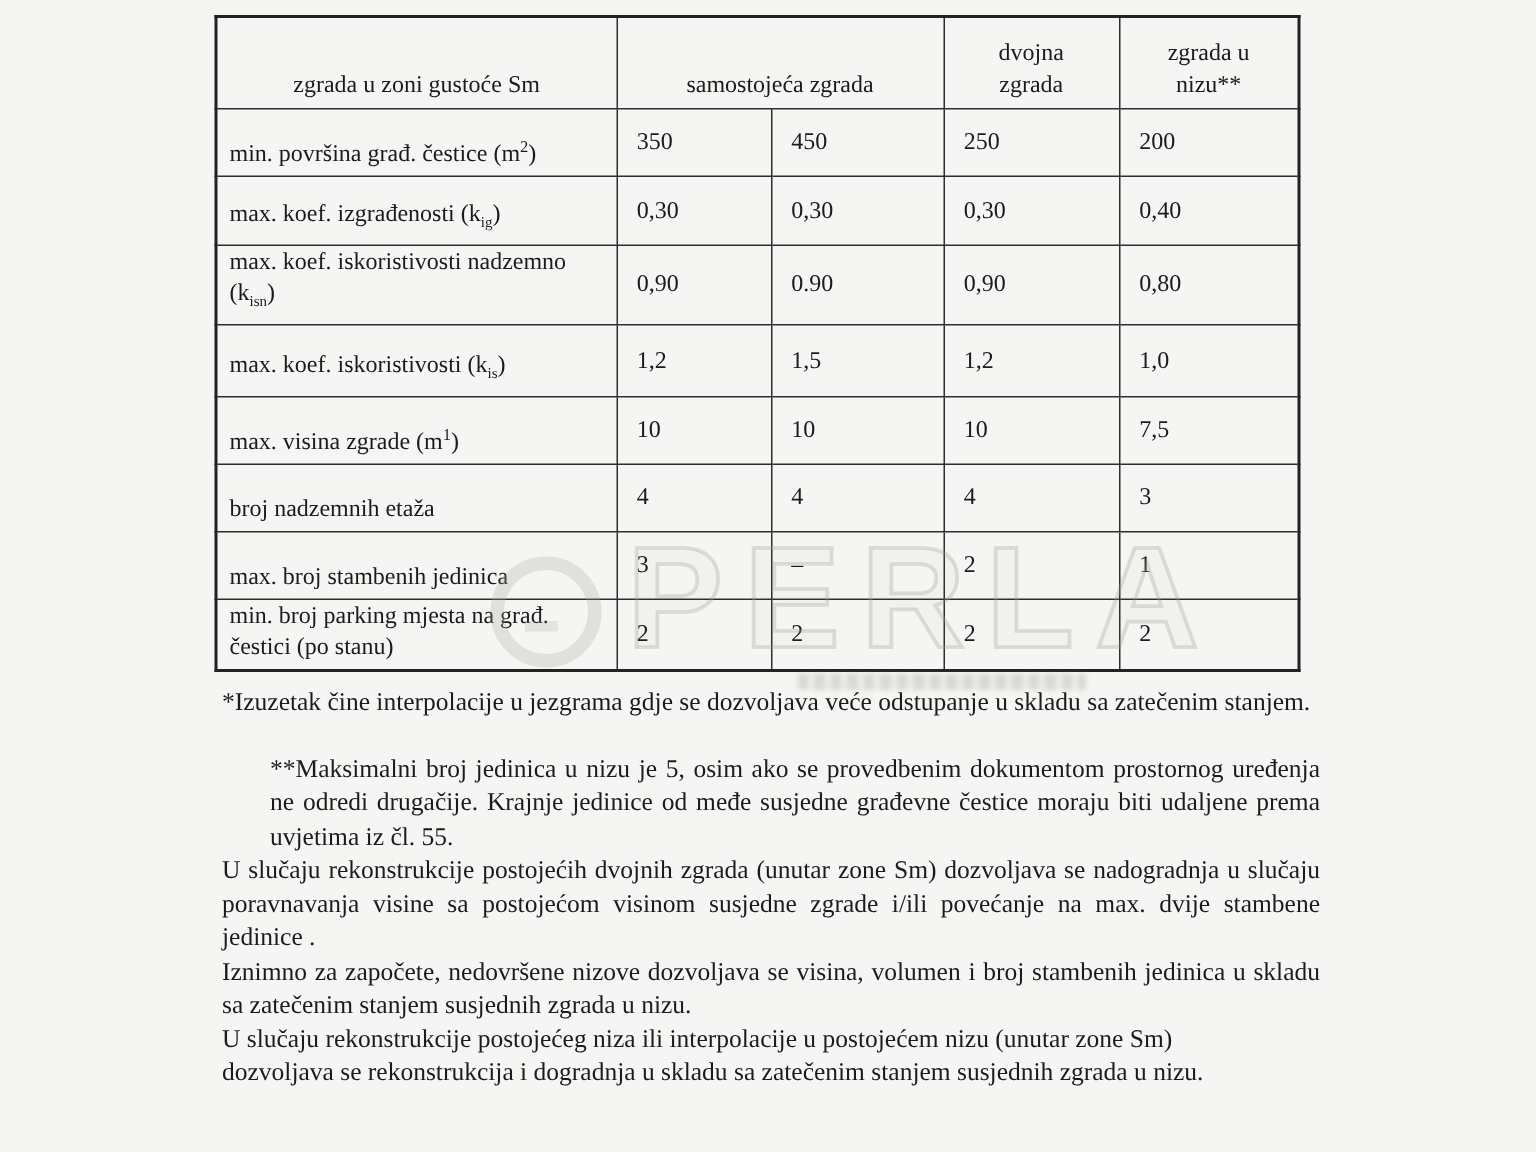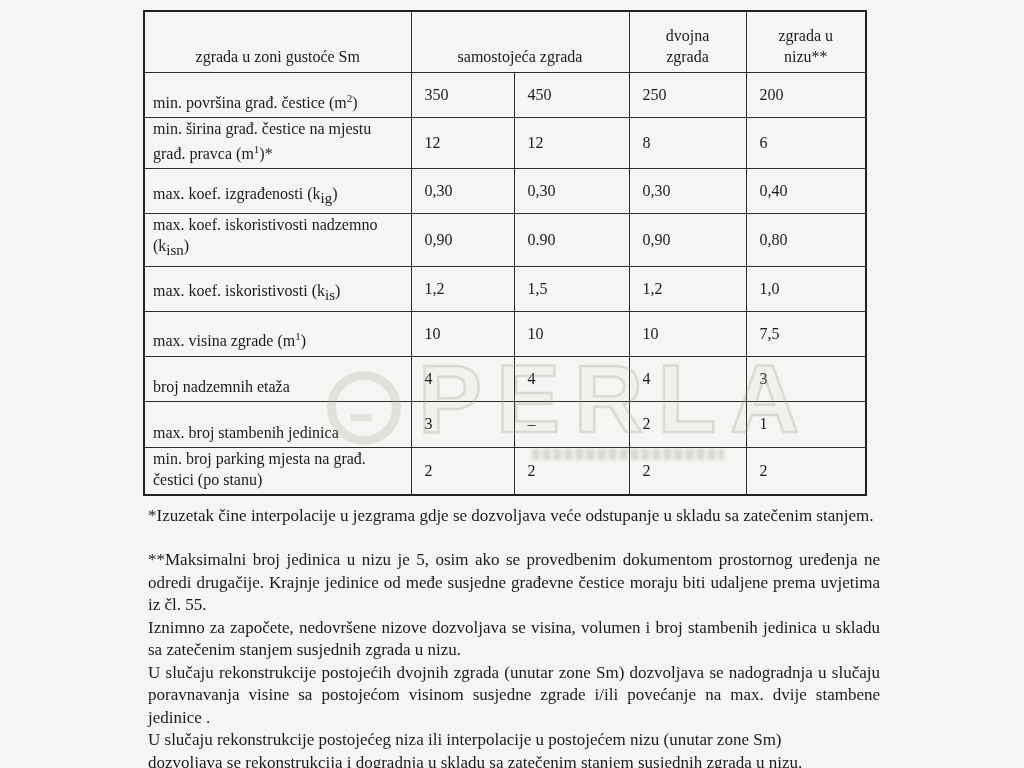--- a/index.html
+++ b/index.html
@@ -40,21 +40,21 @@
     text-align:left;
     vertical-align:bottom;
     padding:0 6px 4px 8px;
     line-height:21px;
   }
   .regtable td.val {
     text-align:left;
     vertical-align:middle;
   }
   .regtable sup { font-size:11px; }
-  .regtable sub { font-size:15px; }
+  .regtable sub { font-size:10px; }
   .regtable tbody tr:nth-child(1){height:39px}
   .regtable tbody tr:nth-child(2){height:46px}
   .regtable tbody tr:nth-child(3){height:30px}
   .regtable tbody tr:nth-child(4){height:48px}
   .regtable tbody tr:nth-child(5){height:36px}
   .regtable tbody tr:nth-child(6){height:43px}
   .regtable tbody tr:nth-child(7){height:29px}
   .regtable tbody tr:nth-child(8){height:46px}
   .regtable tbody tr:nth-child(9){height:28px}
   .regtable tbody tr:nth-child(10){height:47px}
@@ -63,21 +63,21 @@
   
   .notes {
     margin-top:9px;
     margin-left:5px;
     width:732px;
     font-size:17px;
     line-height:22.5px;
     text-align:justify;
   }
   .notes p { margin:0; }
-  .notes p.gap-before { margin-top:22px; }
+  .notes p.gap-before { margin-top:22px;margin-left:32px; }
 
   
   .watermark {
     position:absolute;
     left:0; top:15px; width:824px; height:768px;
     pointer-events:none;
     z-index:5;
   }
   .wm-ring {
     position:absolute;
@@ -146,27 +146,20 @@
     </thead>
     <tbody id="table-body">
         <tr>
           <td class="lbl">min. površina građ. čestice (m<sup>2</sup>)</td>
           <td class="val">350</td>
           <td class="val">450</td>
           <td class="val">250</td>
           <td class="val">200</td>
         </tr>
         <tr>
-          <td class="lbl">min. širina građ. čestice na mjestu građ. pravca (m<sup>1</sup>)*</td>
-          <td class="val">12</td>
-          <td class="val">12</td>
-          <td class="val">8</td>
-          <td class="val">6</td>
-        </tr>
-        <tr>
           <td class="lbl">max. koef. izgrađenosti (k<sub>ig</sub>)</td>
           <td class="val">0,30</td>
           <td class="val">0,30</td>
           <td class="val">0,30</td>
           <td class="val">0,40</td>
         </tr>
         <tr>
           <td class="lbl">max. koef. iskoristivosti nadzemno (k<sub>isn</sub>)</td>
           <td class="val">0,90</td>
           <td class="val">0.90</td>
@@ -207,19 +200,19 @@
           <td class="val">2</td>
           <td class="val">2</td>
           <td class="val">2</td>
         </tr>
       </tbody>
   </table>
 
   <div class="notes">
     <p>*Izuzetak čine interpolacije u jezgrama  gdje se dozvoljava veće odstupanje u skladu sa zatečenim stanjem.</p>
     <p class="gap-before">**Maksimalni broj jedinica u nizu je 5, osim ako se provedbenim dokumentom prostornog uređenja ne odredi drugačije. Krajnje jedinice od međe susjedne građevne čestice moraju biti udaljene prema uvjetima iz čl. 55.</p>
+    <p>U slučaju rekonstrukcije postojećih dvojnih zgrada (unutar zone Sm) dozvoljava se nadogradnja u slučaju poravnavanja visine sa postojećom visinom susjedne zgrade i/ili povećanje na max. dvije stambene jedinice .</p>
     <p>Iznimno za započete, nedovršene nizove dozvoljava se visina, volumen i broj stambenih jedinica u skladu sa zatečenim stanjem susjednih zgrada u nizu.</p>
-    <p>U slučaju rekonstrukcije postojećih dvojnih zgrada (unutar zone Sm) dozvoljava se nadogradnja u slučaju poravnavanja visine sa postojećom visinom susjedne zgrade i/ili povećanje na max. dvije stambene jedinice .</p>
     <p>U slučaju rekonstrukcije postojećeg niza ili interpolacije u postojećem nizu (unutar zone Sm)</p>
     <p>dozvoljava se rekonstrukcija i dogradnja u skladu sa zatečenim stanjem susjednih zgrada u nizu.</p>
   </div>
 
 </div>
 
 </body></html>

